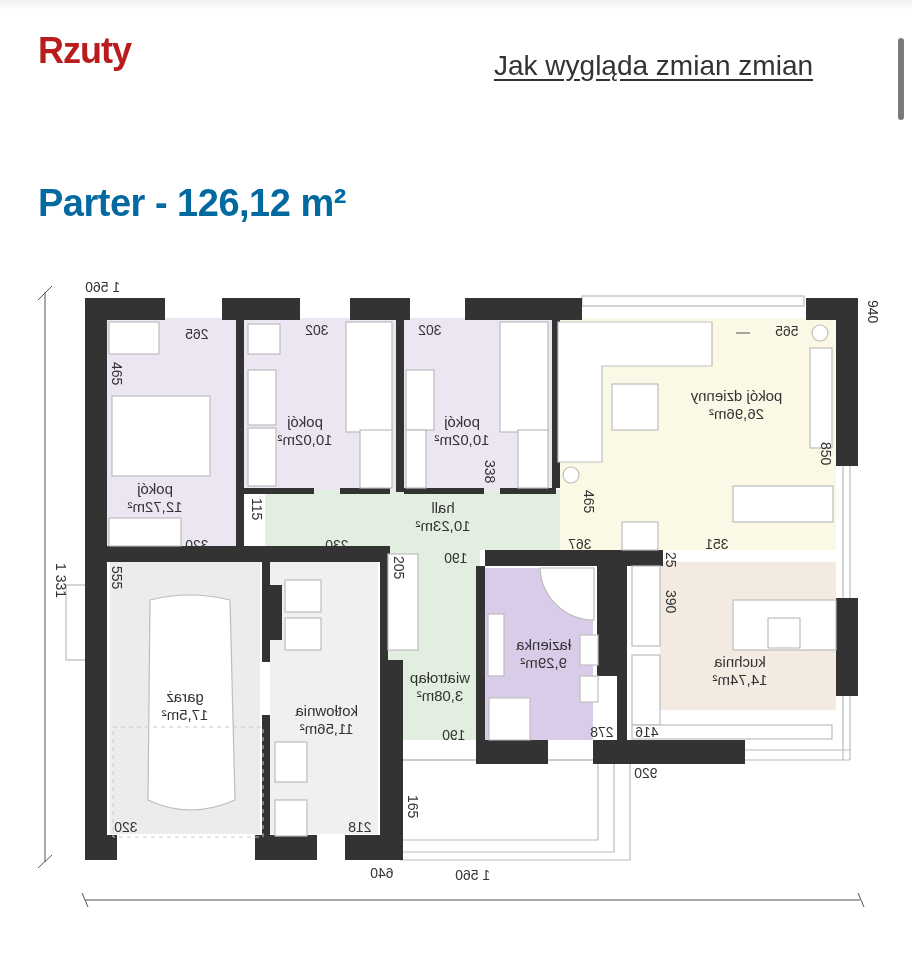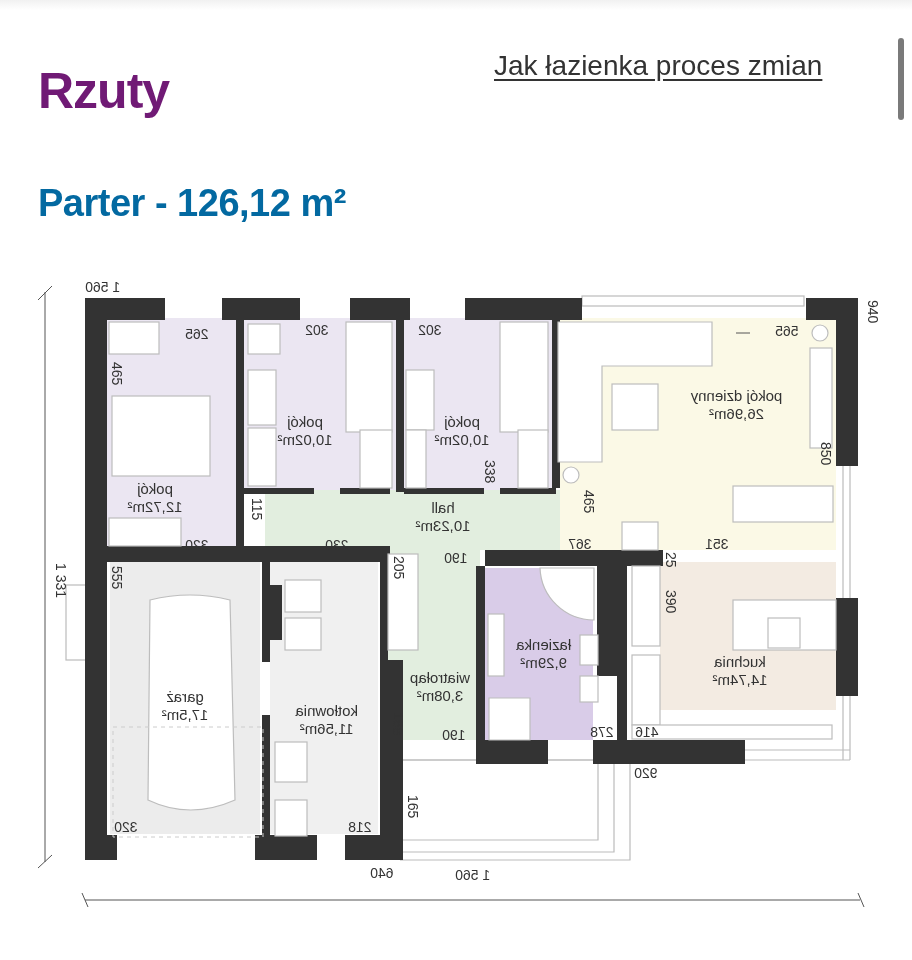--- a/index.html
+++ b/index.html
@@ -1,31 +1,31 @@
 <!DOCTYPE html>
 <html><head>
 <meta charset="utf-8">
 <style>
   html, body { margin:0; padding:0; background:#ffffff; }
   body { width:912px; height:960px; position:relative; overflow:hidden; font-family:"Liberation Sans", "DejaVu Sans", sans-serif; color:#222; }
   .topbar-shadow { position:absolute; left:0; top:0; width:912px; height:10px; background:linear-gradient(#f1f1f1,#ffffff); }
-  .page-title { position:absolute; left:38px; top:30px; font-size:50px; font-weight:bold; letter-spacing:-1px; color:#701a75;margin-top:32px; }
+  .page-title { position:absolute; left:38px; top:30px; font-size:36px; font-weight:bold; letter-spacing:-1px; color:#b91c1c; }
   .process-link { position:absolute; left:494px; top:50px; font-size:28px; color:#333; text-decoration:underline; text-underline-offset:4px; cursor:pointer; }
   .scrollbar { position:absolute; left:898px; top:38px; width:6px; height:82px; border-radius:3px; background:#7a7a7a; }
   .floor-title { position:absolute; left:38px; top:182px; font-size:38px; font-weight:bold; color:#0369a1; letter-spacing:-0.5px; }
   .plan { position:absolute; left:0; top:270px; width:912px; height:660px; }
   .mirror { transform: scaleX(-1); transform-origin: center; transform-box: fill-box; }
   svg text { font-family:"Liberation Sans", "DejaVu Sans", sans-serif; }
 </style>
 </head>
 <body>
 
 <div class="topbar-shadow"></div>
 <div class="page-title">Rzuty</div>
-<a class="process-link">Jak łazienka proces zmian</a>
+<a class="process-link">Jak wygląda zmian zmian</a>
 <div class="scrollbar"></div>
 <div class="floor-title">Parter - 126,12 m²</div>
 
 <div class="plan">
 <svg width="912" height="660" viewBox="0 270 912 660" xmlns="http://www.w3.org/2000/svg">
 
   <g>
     <rect x="105" y="318" width="132" height="228" fill="#ebe6f2"></rect>
     <rect x="244" y="318" width="152" height="172" fill="#ebe6f2"></rect>
     <rect x="403" y="318" width="150" height="172" fill="#ebe6f2"></rect>

